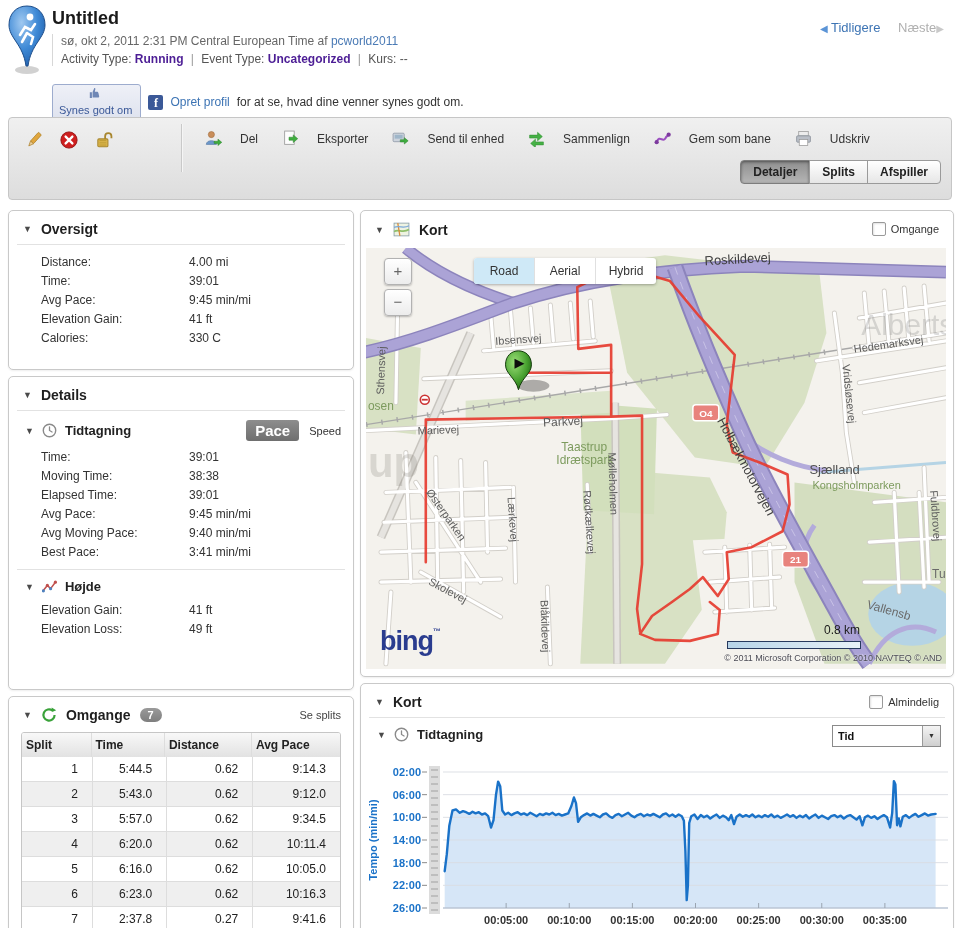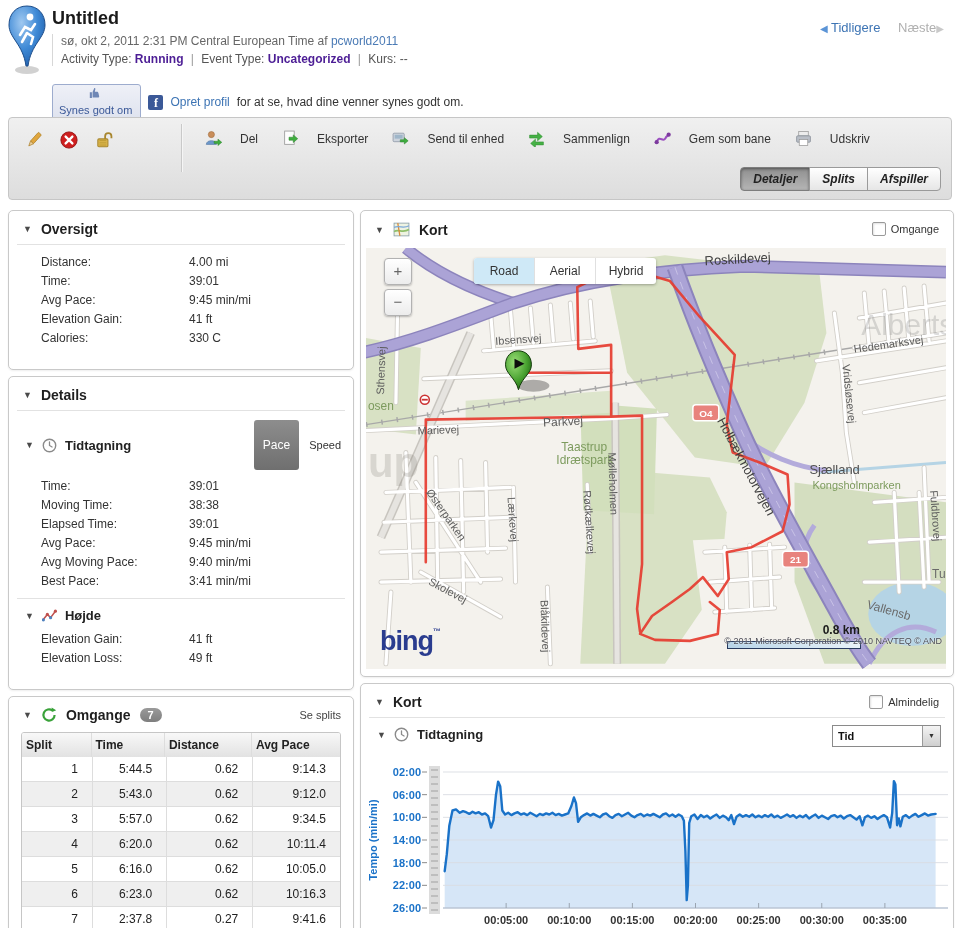--- a/index.html
+++ b/index.html
@@ -26,36 +26,36 @@
   .fb-f{display:inline-block;width:15px;height:15px;background:#3b5998;color:#fff;border-radius:2px;
         font-weight:bold;text-align:center;line-height:16px;font-size:12px;font-family:"Liberation Serif",serif;}
   .fb-row a{color:#3d74b4;}
   
   .toolbar{position:absolute;left:8px;top:117px;width:942px;height:81px;border:1px solid #c6c6c6;border-radius:4px;
            background:linear-gradient(#f0f0f0,#dddddd);}
   .tb-icons{position:absolute;left:16px;top:13px;display:flex;gap:17px;align-items:center;}
   .tb-sep{position:absolute;left:172px;top:6px;width:1px;height:48px;background:#c9c9c9;border-right:1px solid #f5f5f5;}
   .tb-btns{position:absolute;left:196px;top:12px;display:flex;gap:24px;align-items:center;}
   .tb-btn{display:inline-flex;align-items:center;gap:18px;font-size:12px;color:#333;cursor:pointer;}
-  .tabs{position:absolute;right:10px;bottom:8px;display:flex;font-style:italic;}
+  .tabs{position:absolute;right:10px;bottom:15px;display:flex;}
   .tab{border:1px solid #9a9a9a;background:linear-gradient(#ffffff,#e6e6e6);padding:4px 12px;font-size:12px;
        font-weight:bold;color:#222;cursor:pointer;margin-left:-1px;}
   .tab:first-child{border-radius:4px 0 0 4px;margin-left:0;}
   .tab:last-child{border-radius:0 4px 4px 0;}
   .tab.active{background:linear-gradient(#8f8f8f,#b5b5b5);box-shadow:inset 0 1px 3px rgba(0,0,0,.45);border-color:#7d7d7d;}
   
   .panel{position:absolute;background:#fff;border:1px solid #c9c9c9;border-radius:5px;box-shadow:0 1px 2px rgba(0,0,0,.07);}
   .panel-hd{display:flex;align-items:center;gap:9px;padding:10px 12px 7px 14px;font-size:14px;font-weight:bold;color:#1f1f1f;}
   .tri{font-size:9px;color:#4a4a4a;cursor:pointer;}
   .hd-divider{border-top:1px solid #e2e2e2;margin:0 8px;}
   .kv{display:flex;padding:2.5px 0 2.5px 32px;font-size:12px;color:#333;}
   .kv .k{width:148px;}
   .sub-hd{display:flex;align-items:center;gap:8px;padding:9px 12px 6px 16px;font-size:13px;font-weight:bold;color:#222;}
-  .pill{background:linear-gradient(#8d8d8d,#6f6f6f);color:#fff;border-radius:3px;padding:18px 9px;font-size:12px;
-        font-weight:normal;margin-left:auto;cursor:pointer;}
+  .pill{background:linear-gradient(#8d8d8d,#6f6f6f);color:#fff;border-radius:3px;padding:2px 9px;font-size:15px;
+        font-weight:bold;margin-left:auto;cursor:pointer;}
   .pill-alt{font-size:11px;font-weight:normal;color:#333;margin-left:2px;cursor:pointer;}
   .badge{background:linear-gradient(#9a9a9a,#7e7e7e);color:#fff;border-radius:8px;padding:1px 8px;font-size:11px;}
   .hd-link{margin-left:auto;font-size:11px;font-weight:normal;color:#444;cursor:pointer;}
   
   .laps-table{margin:2px 12px;border:1px solid #c6c6c6;border-radius:3px;overflow:hidden;}
   .lt-row{display:flex;border-top:1px solid #ddd;background:#fff;}
   .lt-row.alt{background:#efefef;}
   .lt-hd{display:flex;background:linear-gradient(#f8f8f8,#e2e2e2);font-weight:bold;}
   .lt-cell{padding:5px 14px 5px 4px;text-align:right;border-left:1px solid #ddd;font-size:12px;color:#222;}
   .lt-hd .lt-cell{text-align:left;padding:5px 4px;}
@@ -70,24 +70,24 @@
   .map-zoom{position:absolute;left:18px;top:10px;width:26px;display:flex;flex-direction:column;gap:4px;}
   .mz-btn{width:26px;height:25px;background:linear-gradient(#ffffff,#ececec);border:1px solid #b2b2b2;border-radius:4px;
           box-shadow:0 1px 2px rgba(0,0,0,.25);font-size:15px;color:#666;text-align:center;line-height:24px;cursor:pointer;}
   .map-styles{position:absolute;left:108px;top:10px;display:flex;background:#fff;border-radius:3px;
               box-shadow:0 1px 3px rgba(0,0,0,.3);overflow:hidden;}
   .ms-btn{width:60px;height:26px;line-height:26px;text-align:center;font-size:12px;color:#333;border-left:1px solid #e0e0e0;cursor:pointer;}
   .ms-btn:first-child{border-left:none;}
   .ms-btn.active{background:#cfe9f7;}
   .bing-logo{position:absolute;left:14px;bottom:14px;font-size:27px;font-weight:bold;color:#2a3c8f;letter-spacing:-1px;line-height:1;}
   .bing-tm{font-size:8px;vertical-align:top;}
-  .map-scale-txt{position:absolute;right:86px;bottom:32px;font-size:12px;font-weight:bold;color:#1a1a1a;margin-left:21px;}
+  .map-scale-txt{position:absolute;right:86px;bottom:32px;font-size:12px;font-weight:normal;color:#1a1a1a;margin-left:21px;}
   .map-scale-bar{position:absolute;right:85px;bottom:20px;width:132px;height:6px;border:1px solid #273a5e;
                  background:linear-gradient(90deg,#b7d4e8,#e8f2f8);}
-  .map-copy{position:absolute;right:4px;bottom:23px;font-size:9px;color:#4c4c55;text-shadow:0 0 2px rgba(255,255,255,.9);}
+  .map-copy{position:absolute;right:4px;bottom:6px;font-size:9px;color:#4c4c55;text-shadow:0 0 2px rgba(255,255,255,.9);}
   
   .drop{position:absolute;right:12px;top:7px;width:102px;height:20px;border:1px solid #8a8a8a;background:#fff;
         font-size:11px;color:#111;line-height:20px;padding-left:5px;cursor:pointer;}
   .drop-btn{position:absolute;right:0;top:0;width:17px;height:100%;background:linear-gradient(#f4f4f4,#cfcfcf);
             border-left:1px solid #9a9a9a;text-align:center;font-size:7px;color:#333;line-height:20px;}
   .chart-wrap{position:absolute;left:2px;top:76px;width:588px;height:178px;}
 </style>
 </head>
 <body>
 

